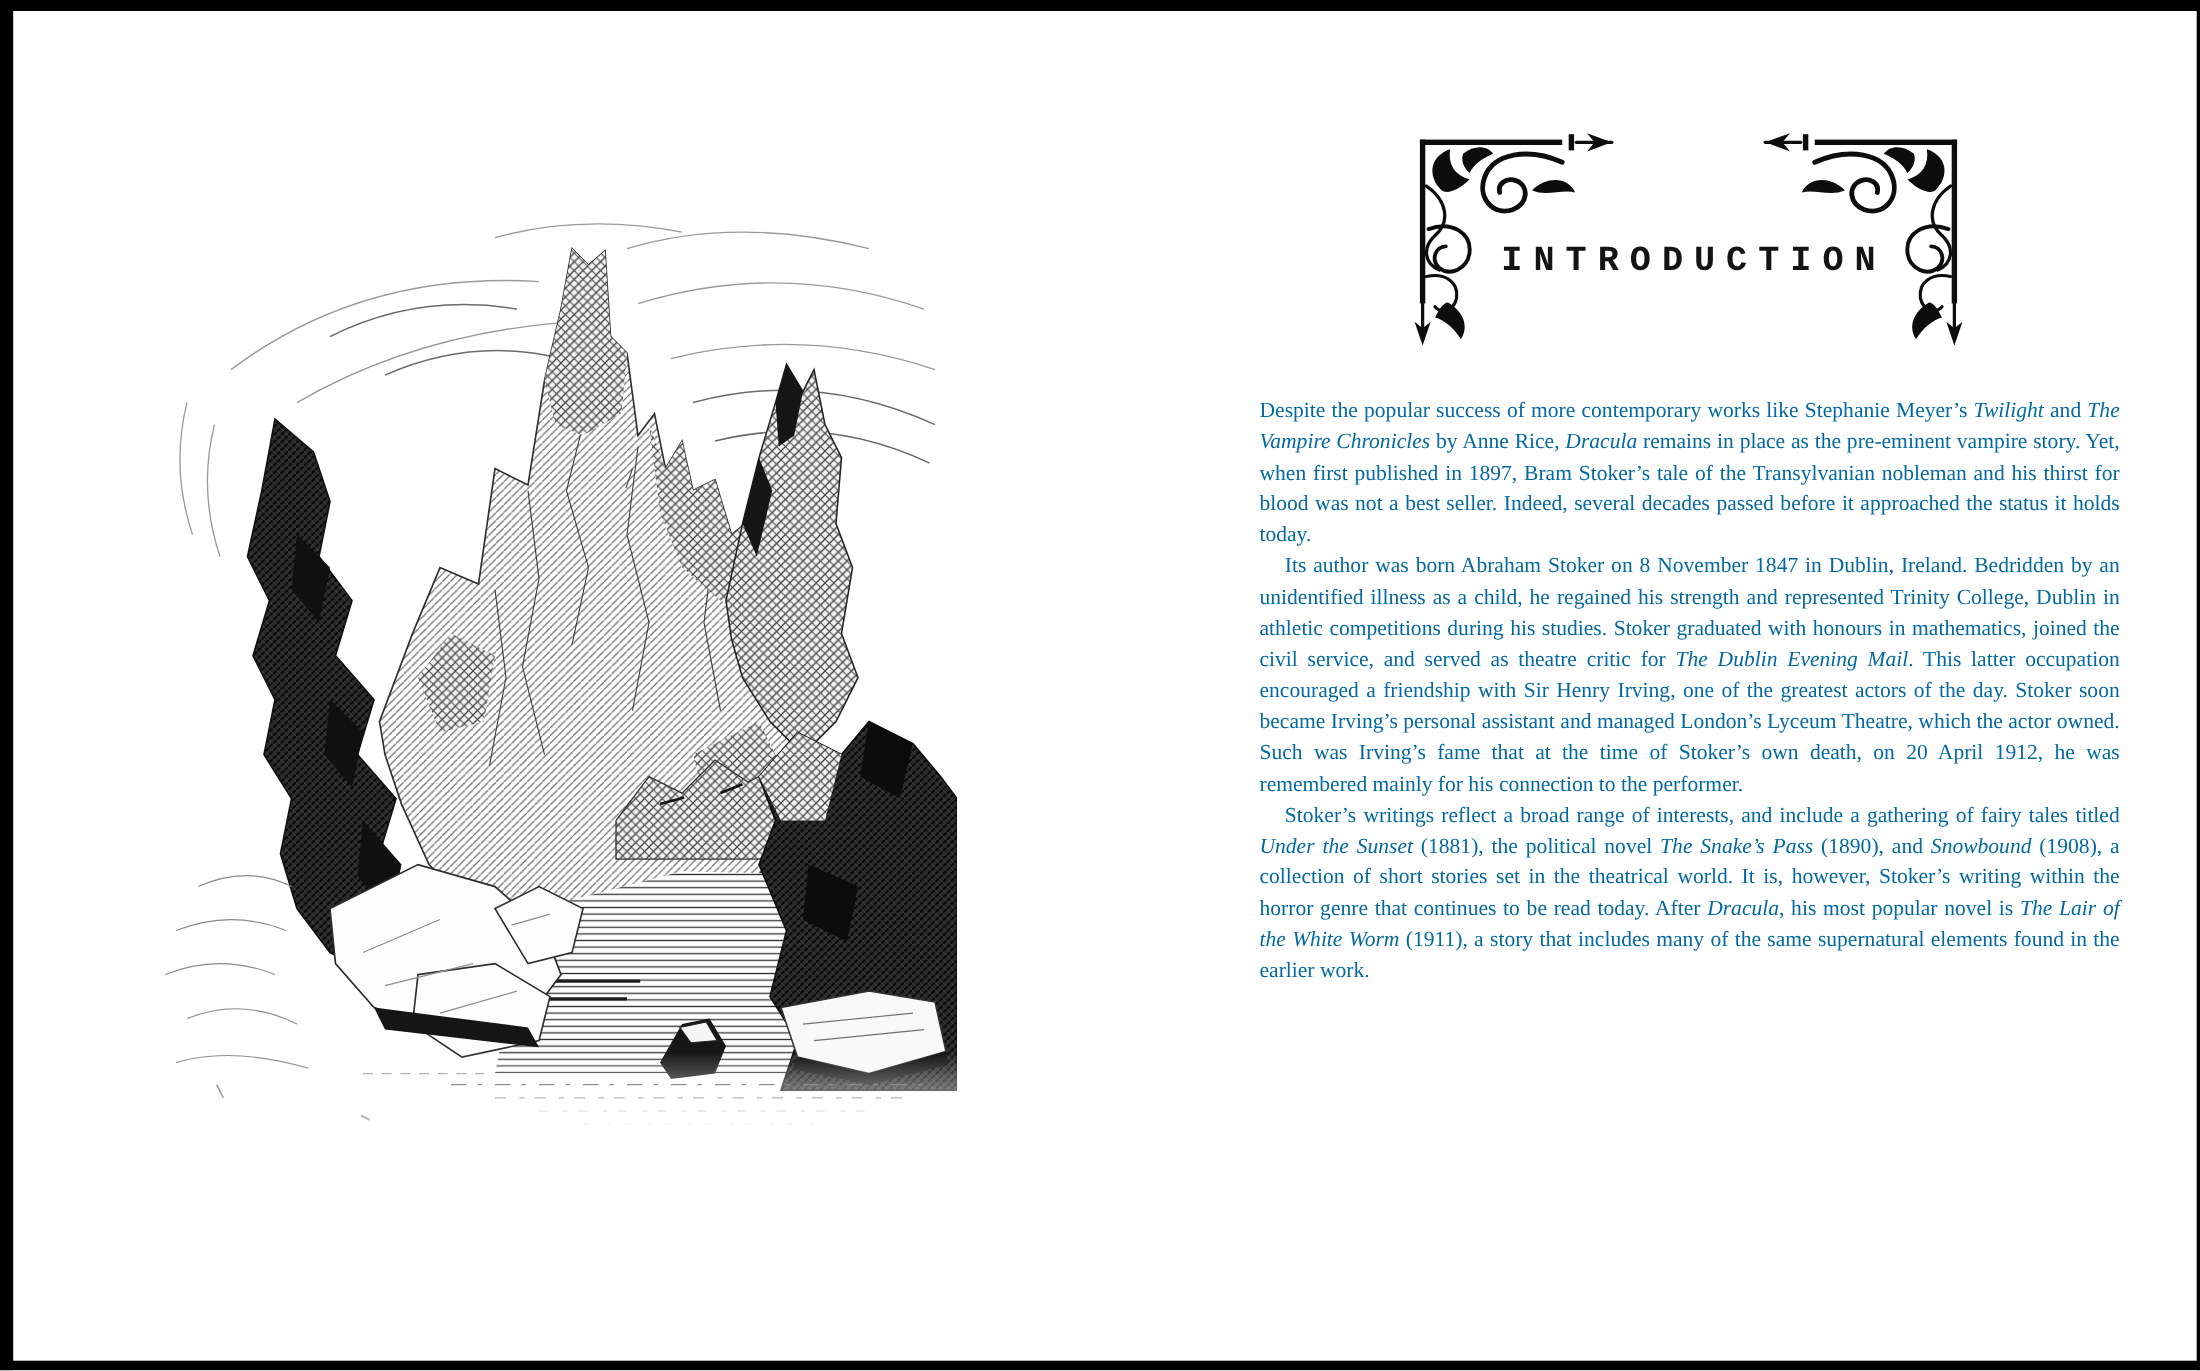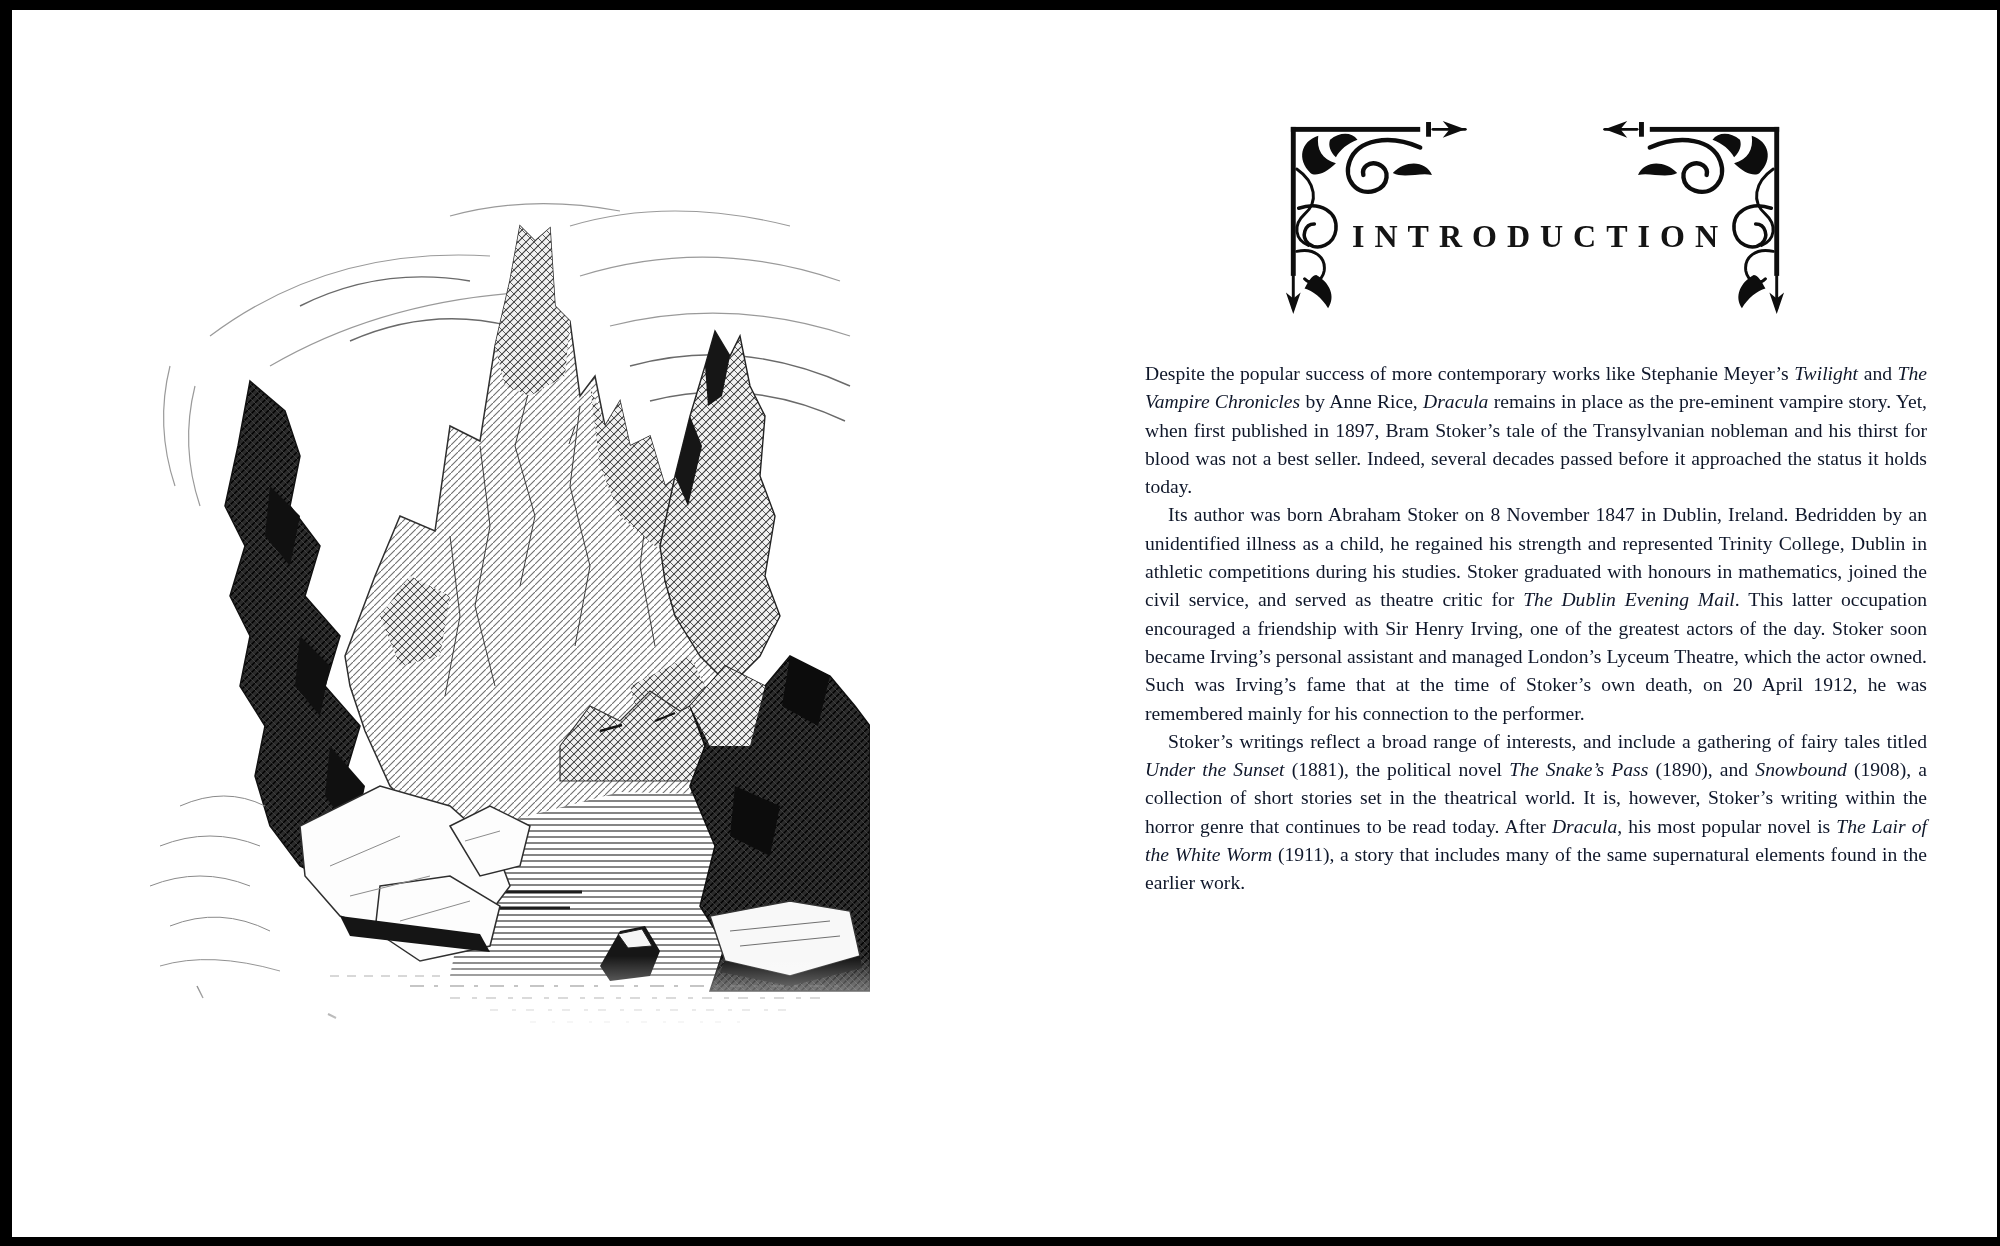--- a/index.html
+++ b/index.html
@@ -25,35 +25,35 @@
   
   .chapter-header{
     position:absolute;left:1283px;top:118px;width:504px;height:212px;
   }
   .flourish{position:absolute;top:0;width:196px;height:206px;}
   .flourish.fl-left{left:0;}
   .flourish.fl-right{right:0;transform:scaleX(-1);}
   .chapter-title{
     position:absolute;left:0;top:100px;width:100%;
     text-align:center;
-    font-family:Liberation Serif, serif;
+    font-family:Liberation Mono, monospace;
     font-weight:700;
     font-size:32px;
     letter-spacing:10px;
     padding-left:10px;
     box-sizing:border-box;
     color:#141414;
     white-space:nowrap;
   }
 
   
   .body-text{
     position:absolute;left:1145px;top:360px;width:782px;
     font-size:19.6px;line-height:28.3px;
-    color:#0f172a;
+    color:#0369a1;
     text-align:justify;
   }
   .body-para{margin:0;}
   .body-para.indent{text-indent:23px;}
   .body-para i{font-style:italic;}
 </style>
 </head>
 <body>
 
 <div id="canvas">

